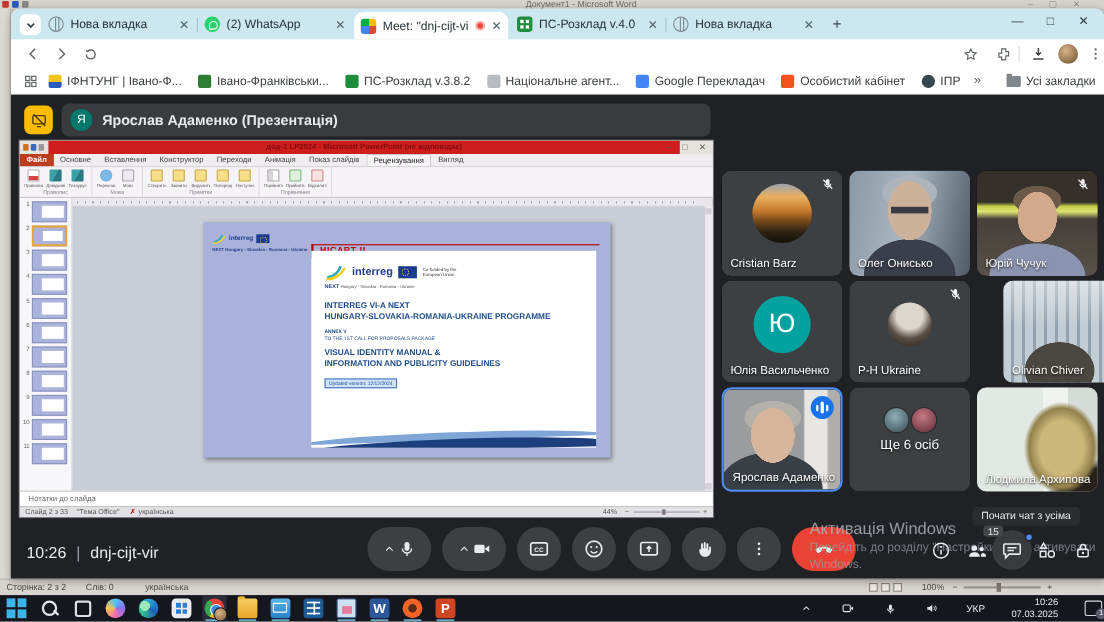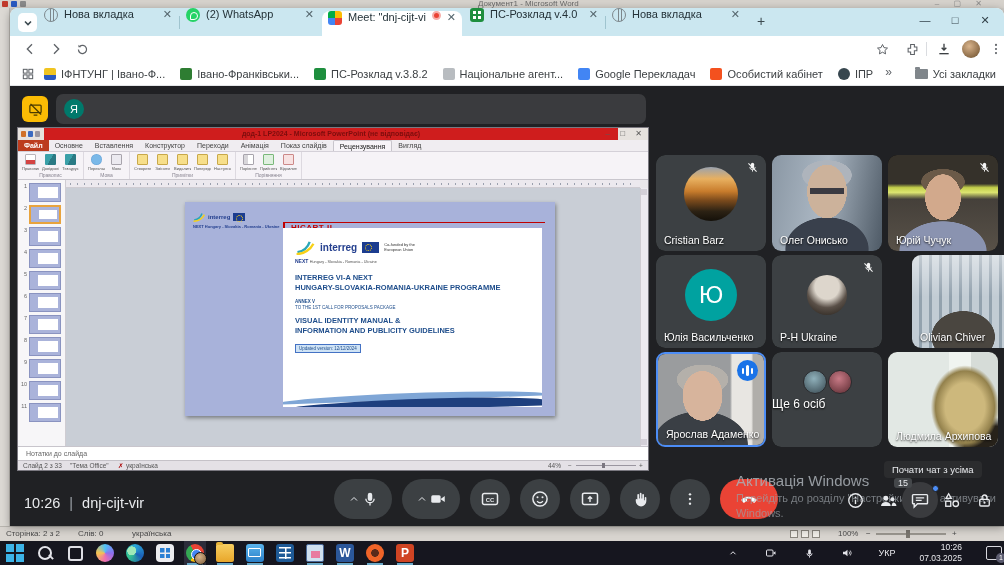--- a/index.html
+++ b/index.html
@@ -17,21 +17,21 @@
   #word-status{position:absolute;left:0;top:526px;width:1004px;height:15px;background:#d8d4cf;border-top:1px solid #b8b5af;font-size:8px;color:#4a4a4a}
   #word-status .it{position:absolute;top:2px;white-space:nowrap}
   .wzoom-track{position:absolute;top:6px;width:70px;height:2px;background:#9a968f}
   .wzoom-thumb{position:absolute;top:3px;width:4px;height:8px;background:#7a766f}
   .vicon{position:absolute;top:3px;width:8px;height:8px;border:1px solid #8a867f;background:#efece7}
 
   
   #chrome{position:absolute;left:10px;top:8px;width:994px;height:518px;background:#fff;border-radius:8px 8px 0 0;box-shadow:0 2px 8px rgba(0,0,0,.35)}
   #tabstrip{position:absolute;left:0;top:0;width:994px;height:28px;background:#cbe7f0;border-radius:8px 8px 0 0}
   #tabsearch{position:absolute;left:8px;top:5px;width:19px;height:19px;background:#fff;border-radius:5px;display:flex;align-items:center;justify-content:center}
-  .tab{position:absolute;top:0;height:28px;width:140px;display:flex;align-items:flex-start;padding:0 6px;gap:6px}
+  .tab{position:absolute;top:0;height:28px;width:140px;display:flex;align-items:center;padding:0 6px;gap:6px}
   .tab .tlabel{flex:1;font-size:11px;color:#243238;white-space:nowrap;overflow:hidden}
   .tab .tclose{font-size:11px;color:#55666d;flex:0 0 auto}
   .tab.active{top:3px;height:25px;background:#fff;border-radius:8px 8px 0 0}
   .tsep{position:absolute;top:8px;width:1px;height:13px;background:#9fc4cf}
   .fav{width:14px;height:14px;flex:0 0 auto;border-radius:50%}
   .fav.globe{border:1.5px solid #7d878c;position:relative}
   .fav.globe:after{content:"";position:absolute;left:4.5px;top:0;bottom:0;width:2px;border-left:1px solid #7d878c;border-right:1px solid #7d878c}
   .fav.wa{background:#25d366;position:relative}
   .fav.wa:after{content:"";position:absolute;left:4px;top:4px;width:6px;height:6px;border:1.6px solid #fff;border-radius:50% 50% 50% 0}
   .fav.meet{border-radius:3px;background:conic-gradient(#fbbc04 0 25%,#ea4335 0 50%,#4285f4 0 75%,#00ac47 0)}
@@ -69,21 +69,21 @@
   #meet{position:absolute;left:0;top:78px;width:994px;height:440px;background:#202124;overflow:hidden}
   #present-off{position:absolute;left:12px;top:10px;width:26px;height:26px;background:#fbbc04;border-radius:6px;display:flex;align-items:center;justify-content:center}
   #banner{position:absolute;left:46px;top:8px;width:590px;height:30px;background:#3a3b3e;border-radius:7px;display:flex;align-items:center;gap:9px;padding:0 8px}
   #banner .bav{width:20px;height:20px;border-radius:50%;background:#00796b;color:#fff;font-size:11px;display:flex;align-items:center;justify-content:center}
   #banner .btxt{font-size:13px;color:#e8eaed;font-weight:bold;white-space:nowrap}
 
   
   .tile{position:absolute;border-radius:9px;overflow:hidden;background:#000000}
   .tv{position:absolute;inset:0}
   .tname{position:absolute;left:8px;bottom:5px;font-size:10.5px;color:#fff;text-shadow:0 1px 2px rgba(0,0,0,.9);white-space:nowrap}
-  .tname.center{left:0;right:0;bottom:36px;text-align:left;font-size:12px}
+  .tname.center{left:0;right:0;bottom:36px;text-align:center;font-size:12px}
   .micoff{position:absolute;top:6px;right:7px;opacity:.95}
   .speakbadge{position:absolute;top:6px;right:6px;width:21px;height:21px;border-radius:50%;background:#1a73e8;display:flex;align-items:center;justify-content:center;gap:2px}
   .speakbadge i{display:block;width:2.5px;background:#fff;border-radius:2px}
   .t0{left:646px;top:69px;width:110px;height:96px}
   .t1{left:762px;top:69px;width:110px;height:96px}
   .t2{left:878px;top:69px;width:110px;height:96px}
   .t3{left:646px;top:169px;width:110px;height:93px}
   .t4{left:762px;top:169px;width:110px;height:93px}
   .t5{left:902px;top:169px;width:122px;height:93px}
   .t6{left:646px;top:266px;width:110px;height:95px;border:2px solid #4c8df6}
@@ -416,20 +416,21 @@
     <div id="meet">
       <div id="present-off">
         <svg width="15" height="15" viewBox="0 0 24 24">
             <rect x="3" y="5" width="18" height="12" rx="1.5" fill="none" stroke="#4a3b00" stroke-width="2"></rect>
             <path d="M9 21h6" stroke="#4a3b00" stroke-width="2"></path>
             <path d="M4 3l17 17" stroke="#4a3b00" stroke-width="2.2"></path>
           </svg>
       </div>
       <div id="banner">
         <span class="bav">Я</span>
+        <span class="btxt">Ярослав Адаменко (Презентація)</span>
       </div>
 
       <div id="ppt">
         <div id="ppt-title">
           <span class="pqd" style="left:3px;background:#d07028"></span>
           <span class="pqd" style="left:10px;background:#3a6ac0"></span>
           <span class="pqd" style="left:17px;background:#9a96a0"></span>
           <div id="ppt-red"></div>
           <div id="ppt-tstr">дод-1 LP2024 - Microsoft PowerPoint (не відповідає)</div>
           <span id="ppt-wc">– □ ✕</span>

